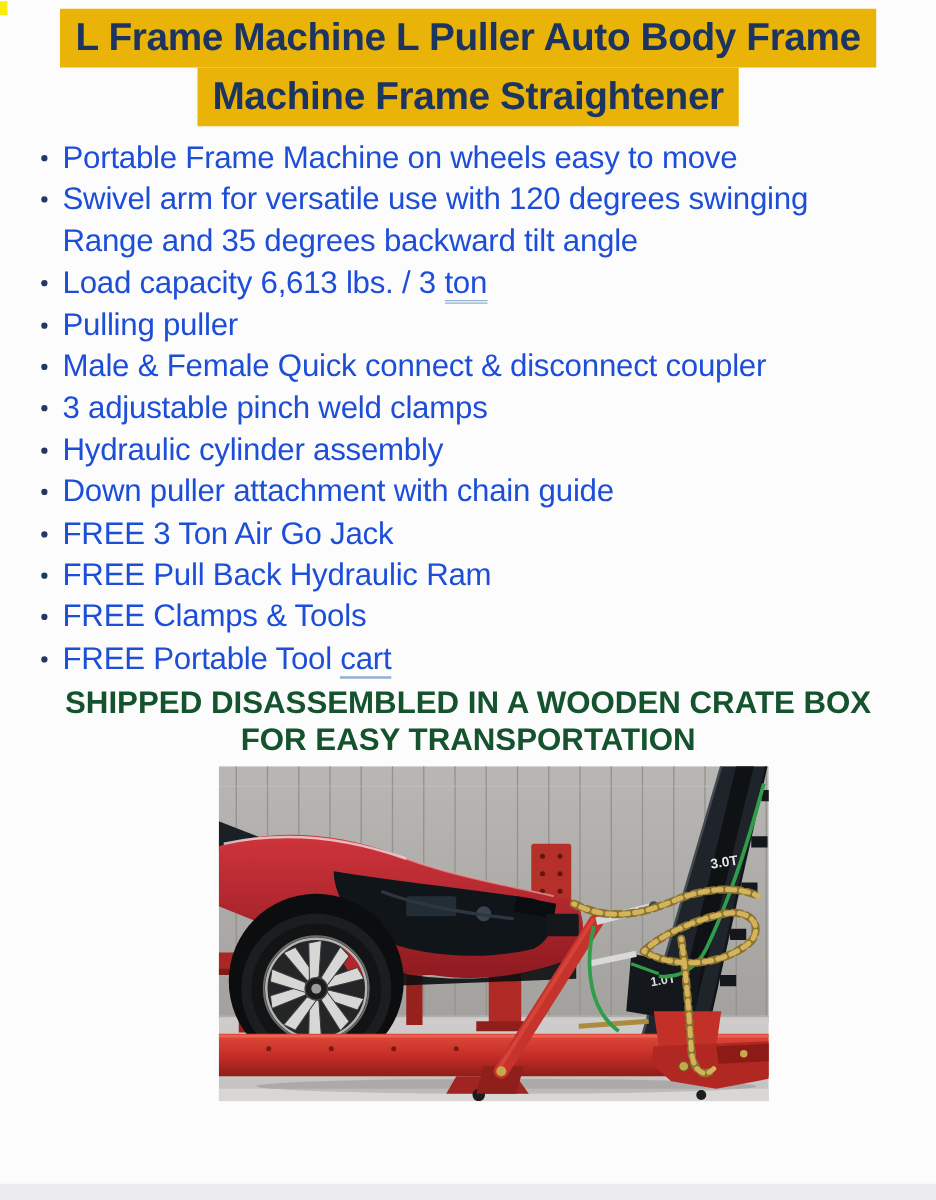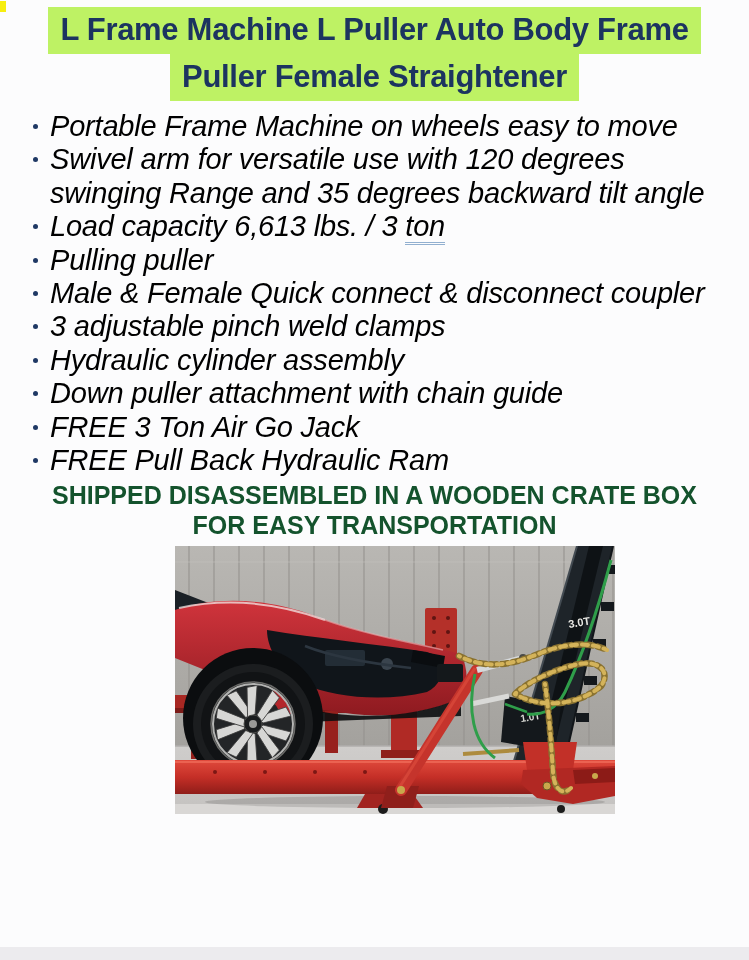--- a/index.html
+++ b/index.html
@@ -5,29 +5,29 @@
   html,body{margin:0;padding:0;}
   body{
     width:749px;height:960px;overflow:hidden;
     background:#fcfcfd;
     font-family:"Liberation Sans", sans-serif;
   }
   .page{position:relative;width:749px;height:960px;background:#fcfcfd;}
   .corner-mark{position:absolute;left:0;top:1px;width:6px;height:11px;background:#f7ee0f;}
   header{text-align:center;padding-top:7px;line-height:0;}
   .title-line{
-    display:inline-block;background:#bef264;color:#1c3460;
+    display:inline-block;background:#eab308;color:#1c3460;
     font-weight:700;font-size:31px;line-height:42px;
     padding:2px 12px 3px;letter-spacing:-0.3px;
   }
   ul.features{margin:9px 0 0 20px;padding:0;list-style:none;width:705px;}
   ul.features li{
     position:relative;padding-left:30px;
-    font-size:29px;line-height:33.4px;
-    color:#000000;letter-spacing:-0.2px;font-style:italic;
+    font-size:25px;line-height:33.4px;
+    color:#1d4ed8;letter-spacing:-0.2px;
   }
   ul.features li::before{
     content:"";position:absolute;left:13px;top:14px;
     width:5px;height:5px;border-radius:50%;background:#1f3864;
   }
   .u-double{border-bottom:3px double #92b0d0;padding-bottom:0px;}
   .u-single{border-bottom:2px solid #92b0d0;}
   .shipping-note{
     width:690px;margin:3px auto 0;text-align:center;
     font-weight:700;font-size:25px;line-height:30px;color:#14532d;
@@ -38,34 +38,36 @@
   .svg-label{font-family:"Liberation Sans", sans-serif;font-weight:700;}
 </style>
 </head>
 <body>
 
 <div class="page">
   <div class="corner-mark"></div>
 
   <header>
     <span class="title-line">L Frame Machine L Puller Auto Body Frame</span><br>
-    <span class="title-line">Puller Female Straightener</span>
+    <span class="title-line">Machine Frame Straightener</span>
   </header>
 
   <ul class="features">
       <li><span>Portable Frame Machine on wheels easy to move</span></li>
       <li><span>Swivel arm for versatile use with 120 degrees swinging Range and 35 degrees backward tilt angle</span></li>
       <li><span>Load capacity 6,613 lbs. / 3 </span><span class="u-double">ton</span></li>
       <li><span>Pulling puller</span></li>
       <li><span>Male &amp; Female Quick connect &amp; disconnect coupler</span></li>
       <li><span>3 adjustable pinch weld clamps</span></li>
       <li><span>Hydraulic cylinder assembly</span></li>
       <li><span>Down puller attachment with chain guide</span></li>
       <li><span>FREE 3 Ton Air Go Jack</span></li>
       <li><span>FREE Pull Back Hydraulic Ram</span></li>
+      <li><span>FREE Clamps &amp; Tools</span></li>
+      <li><span>FREE Portable Tool </span><span class="u-single">cart</span></li>
     </ul>
 
   <div class="shipping-note">SHIPPED DISASSEMBLED IN A WOODEN CRATE BOX FOR EASY TRANSPORTATION</div>
 
   <figure class="photo">
     <svg width="440" height="268" viewBox="0 0 440 268">
       <defs>
         <linearGradient id="wallG" x1="0" y1="0" x2="0" y2="1">
           <stop offset="0" stop-color="#b9b7b3"></stop>
             <stop offset="1" stop-color="#a3a19d"></stop>

